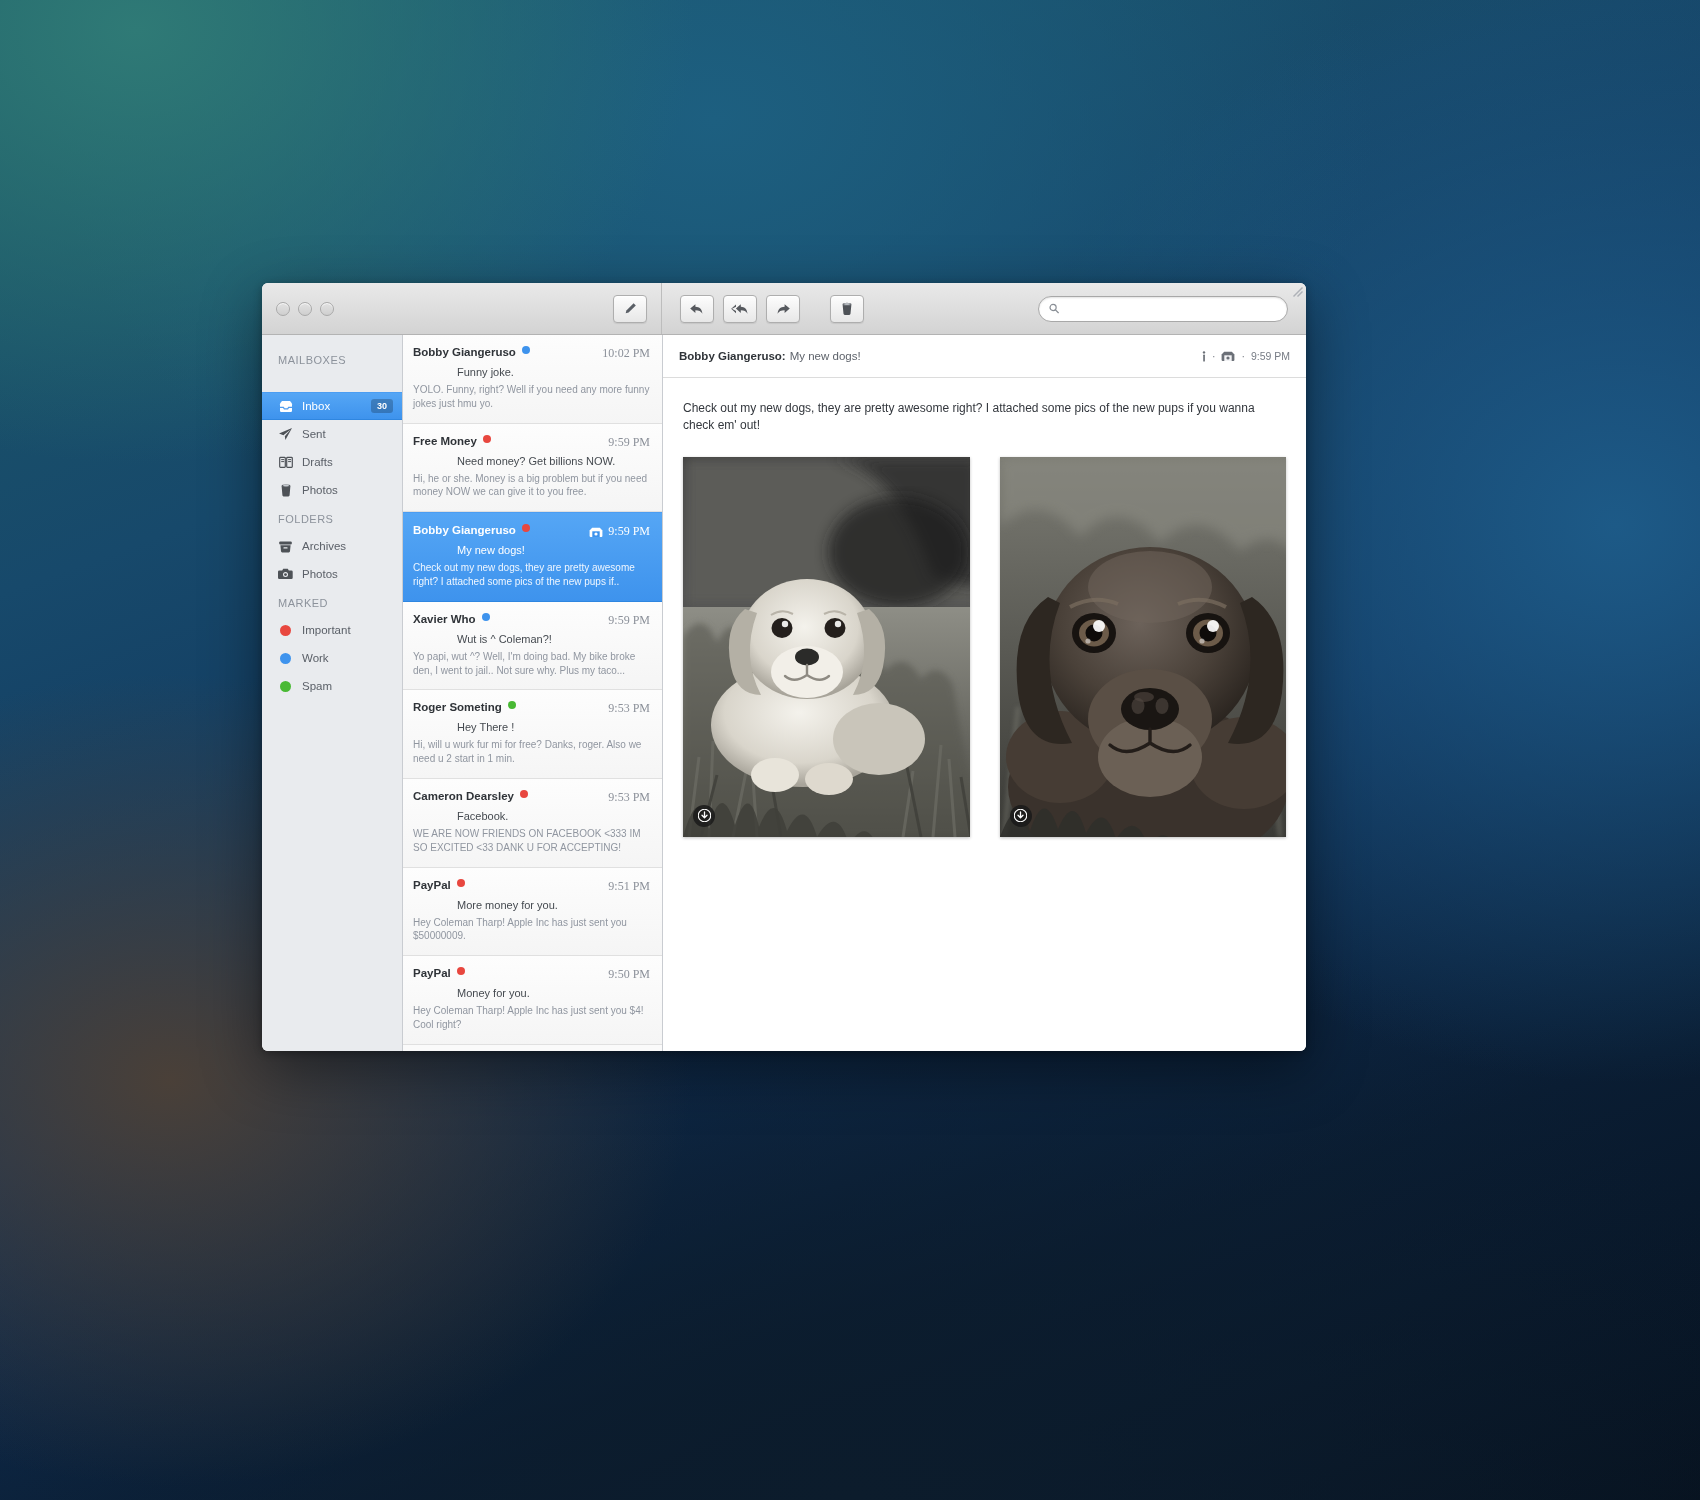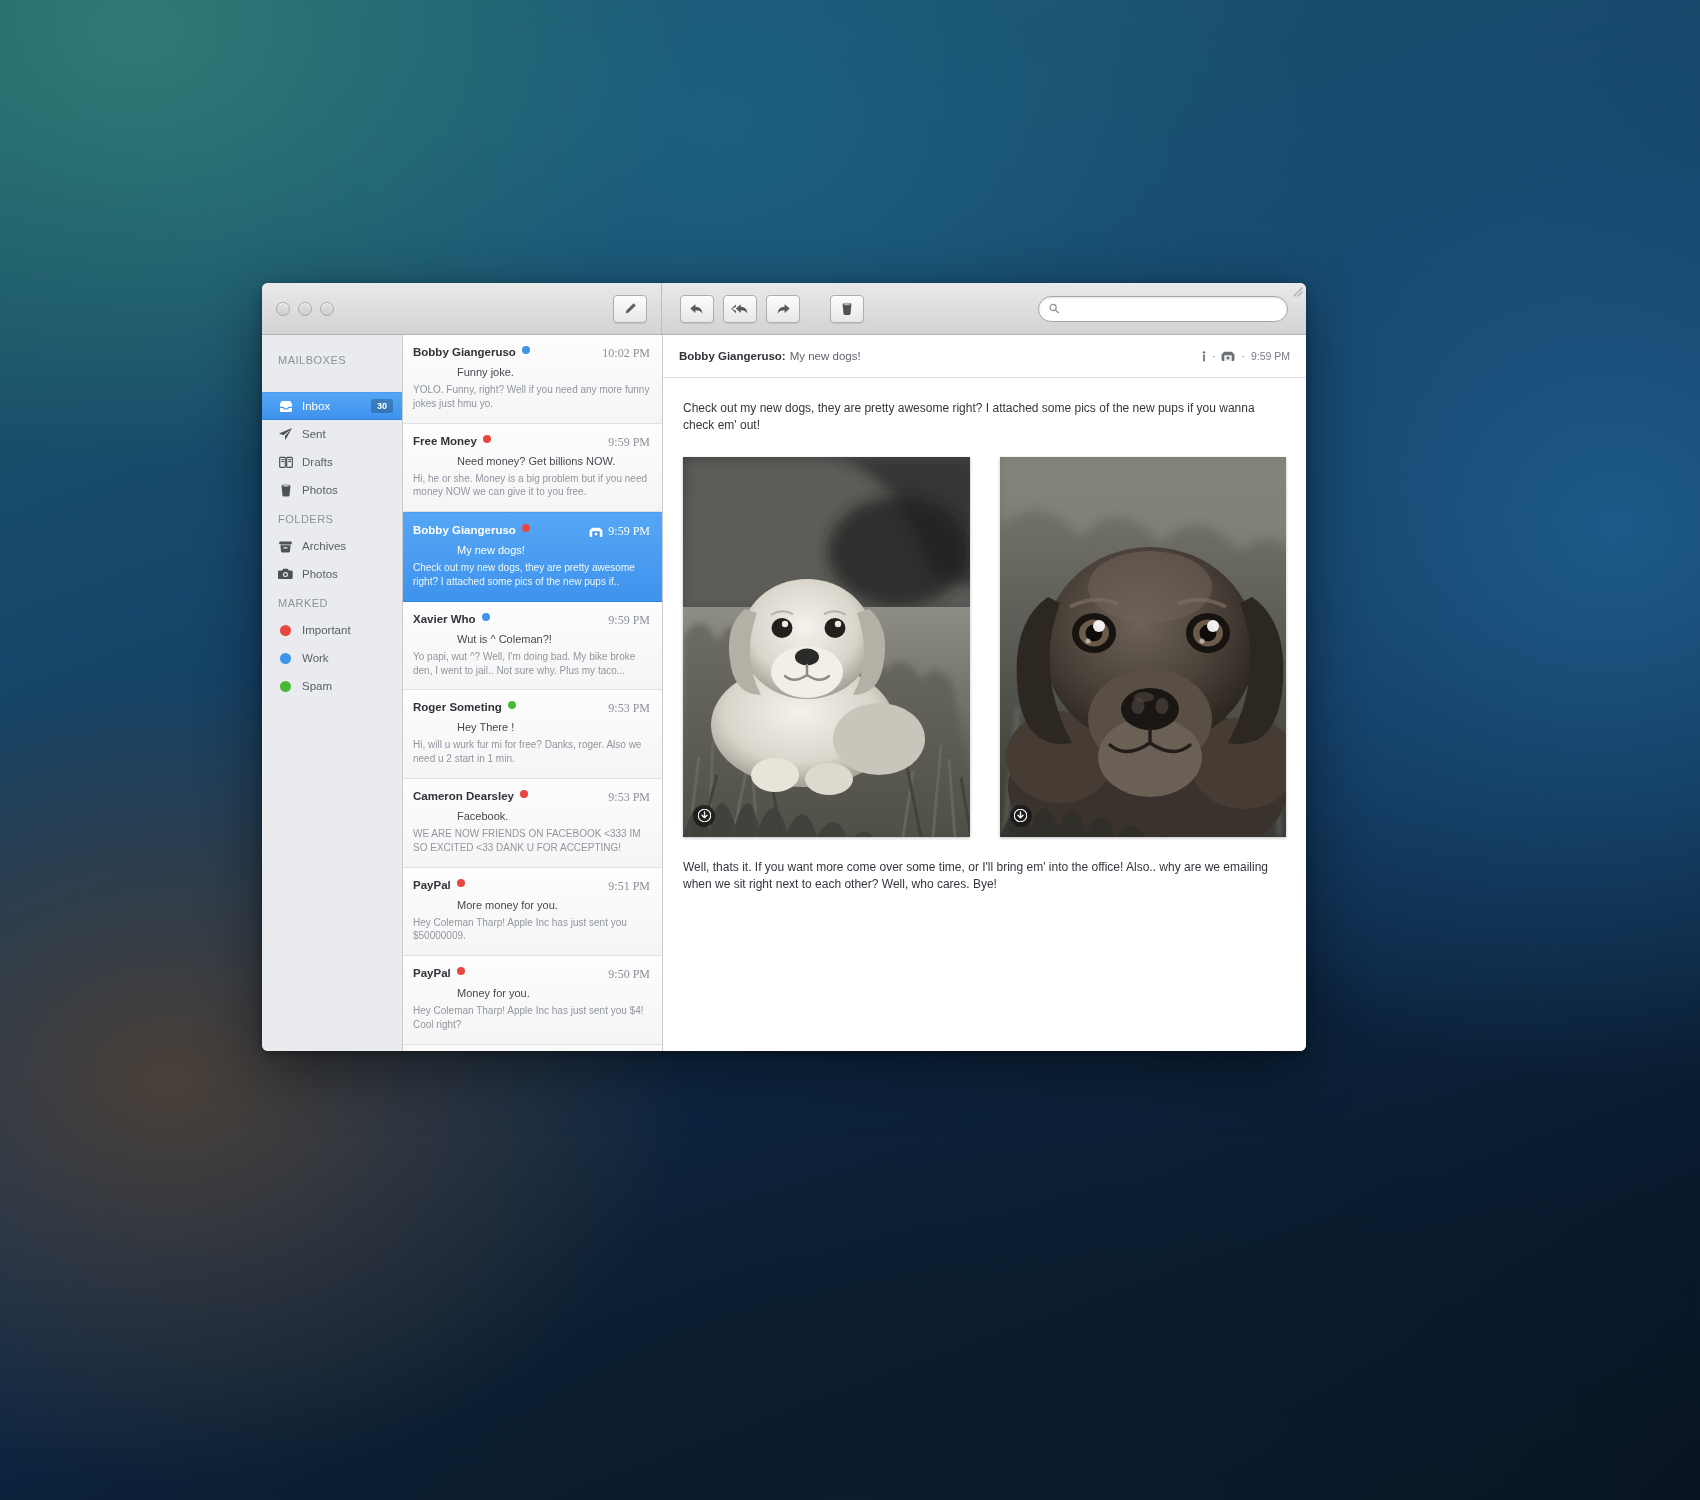--- a/index.html
+++ b/index.html
@@ -644,18 +644,17 @@
             <div class="dl-badge">
               <svg width="13" height="13" viewBox="0 0 13 13">
                 <circle cx="6.5" cy="6.5" r="6.2" fill="none" stroke="#fff" stroke-width="1.1"></circle>
                 <path d="M6.5 3v5.2M4 6.2l2.5 2.6L9 6.2" stroke="#fff" stroke-width="1.3" fill="none" stroke-linecap="round" stroke-linejoin="round"></path>
               </svg>
             </div>
           </div>
 
         </div>
 
-        <div class="para2">Well, thats it. If you want more come over some time, or I'll bring em' into the office! Also.. why are we emailing when we sit right next to each other? Well, who cares. Bye!</div>
       </div>
     </div>
 
   </div>
 </div>
 
 </body></html>

